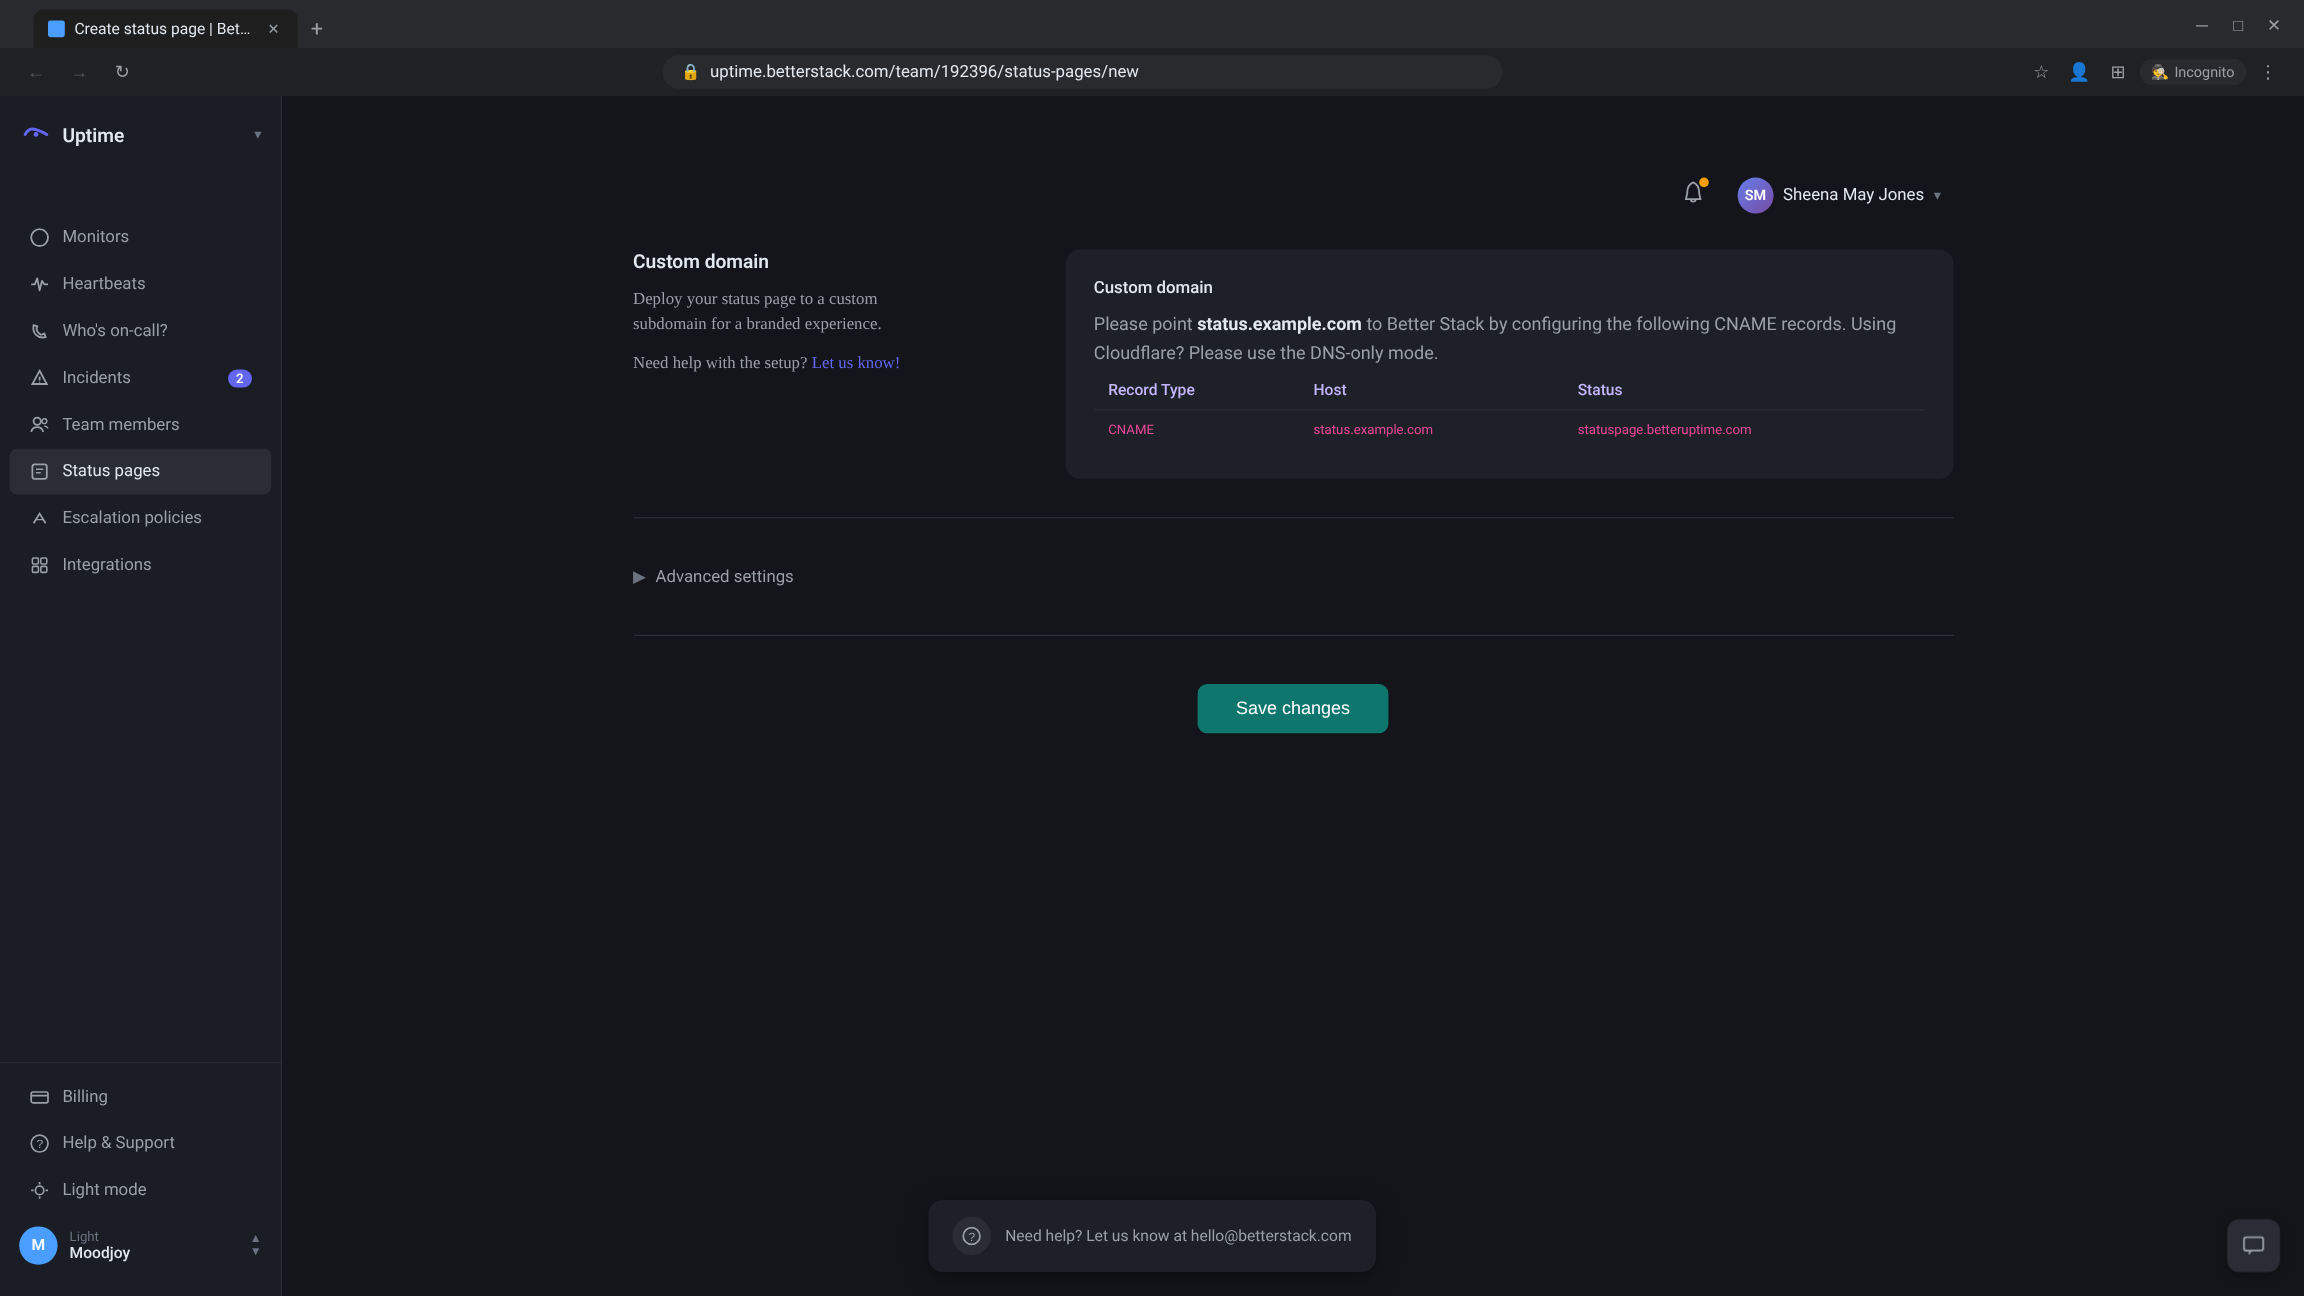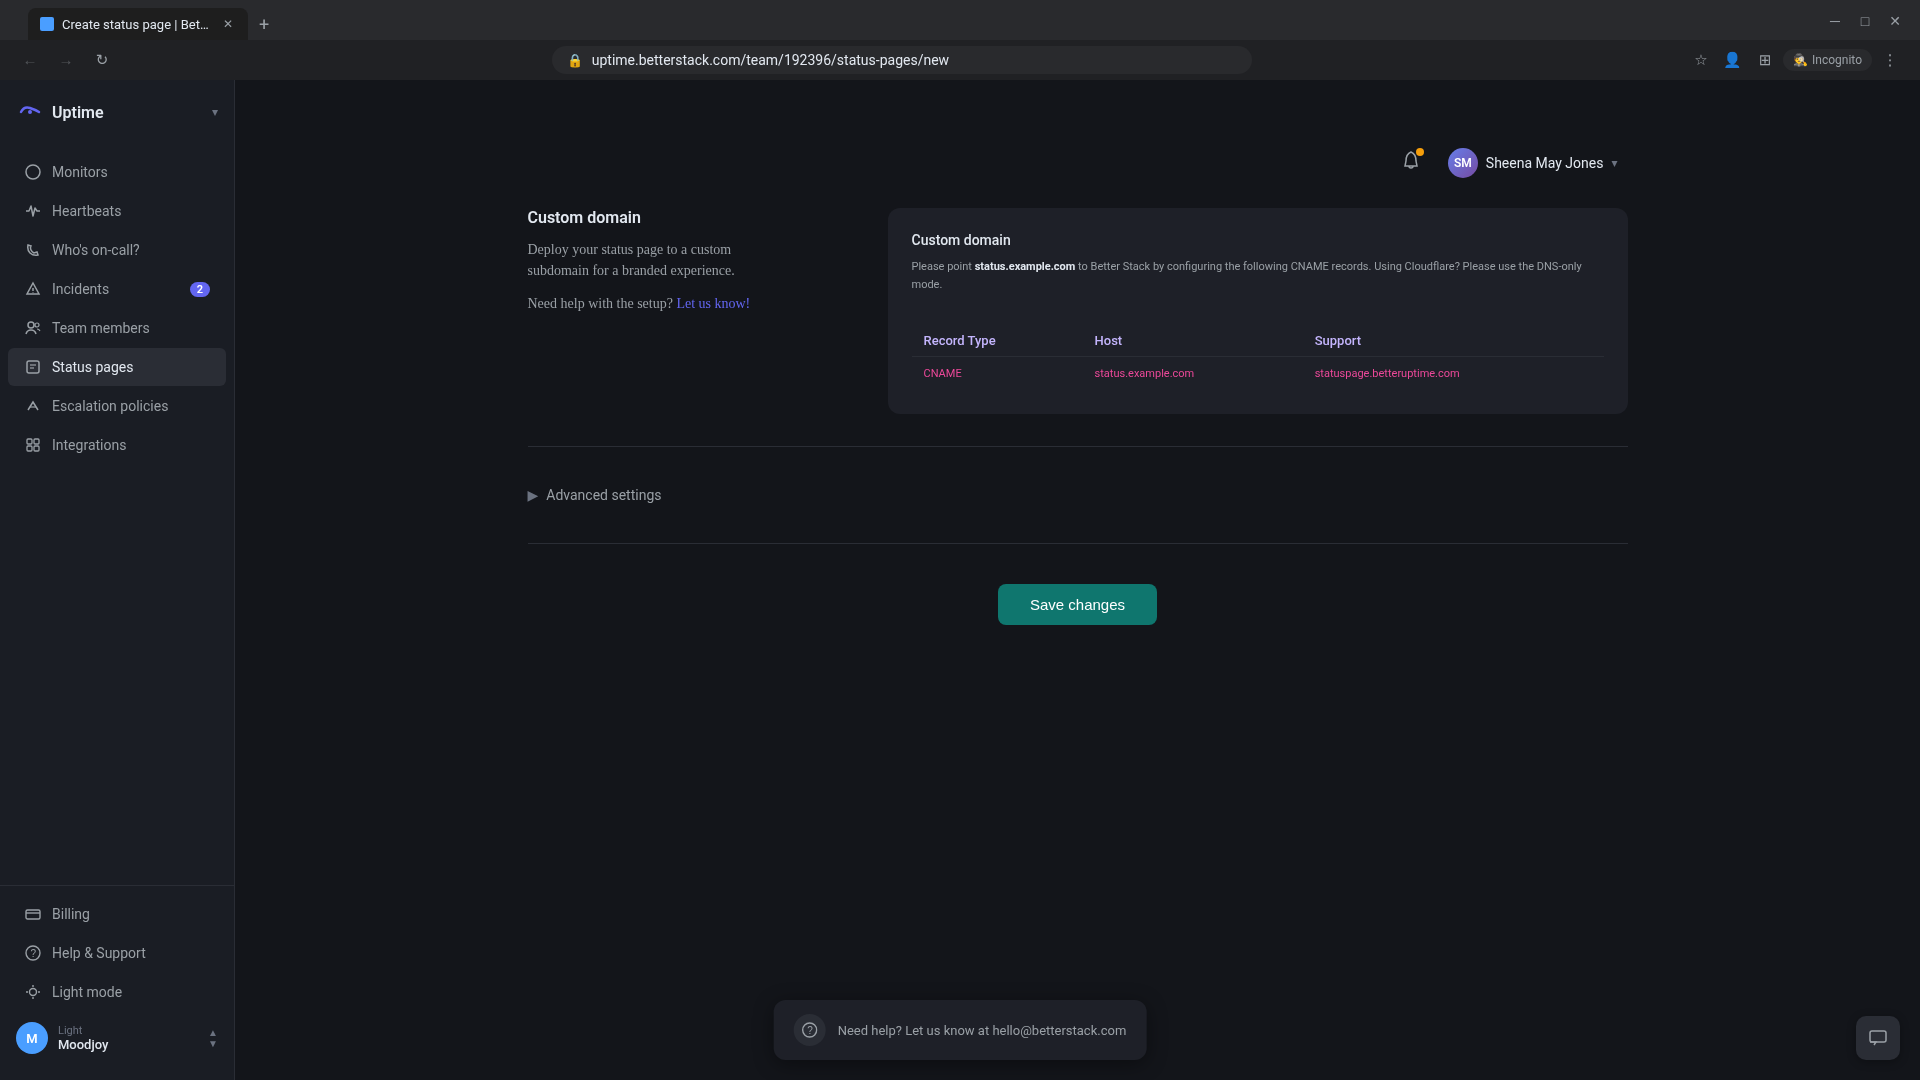--- a/index.html
+++ b/index.html
@@ -151,20 +151,21 @@
 
     
     .sidebar {
       width: 235px;
       flex-shrink: 0;
       background: #1a1d24;
       display: flex;
       flex-direction: column;
       padding: 0;
       border-right: 1px solid #2a2d35;
+      gap: 26px;
     }
     .sidebar-header {
       display: flex;
       align-items: center;
       gap: 8px;
       padding: 18px 16px;
       cursor: pointer;
     }
     .logo-icon {
       width: 28px; height: 28px;
@@ -288,24 +289,24 @@
       background: #13151a;
       border: 1px solid #2a2d35;
       border-radius: 8px;
       padding: 10px 14px;
       font-size: 14px;
       color: #6b7280;
       outline: none;
       margin-bottom: 16px;
     }
     .dns-info {
-      font-size: 11px;
+      font-size: 15px;
       color: #9aa0a6;
       line-height: 1.6;
-      margin-bottom: 32px;
+      margin-bottom: 4px;
     }
     .dns-info strong { color: #e2e8f0; }
     .dns-table {
       width: 100%;
       border-collapse: collapse;
       font-size: 13px;
     }
     .dns-table th {
       text-align: left;
       color: #c4b5fd;
@@ -661,21 +662,21 @@
               <span>Please point</span>
               <strong>status.example.com</strong>
               <span>to Better Stack by configuring the following CNAME records. Using Cloudflare? Please use the DNS-only mode.</span>
             </p>
 
             <table class="dns-table">
               <thead>
                 <tr>
                   <th>Record Type</th>
                   <th>Host</th>
-                  <th>Support</th>
+                  <th>Status</th>
                 </tr>
               </thead>
               <tbody>
                 <tr>
                   <td>CNAME</td>
                   <td>status.example.com</td>
                   <td>statuspage.betteruptime.com</td>
                 </tr>
               </tbody>
             </table>

